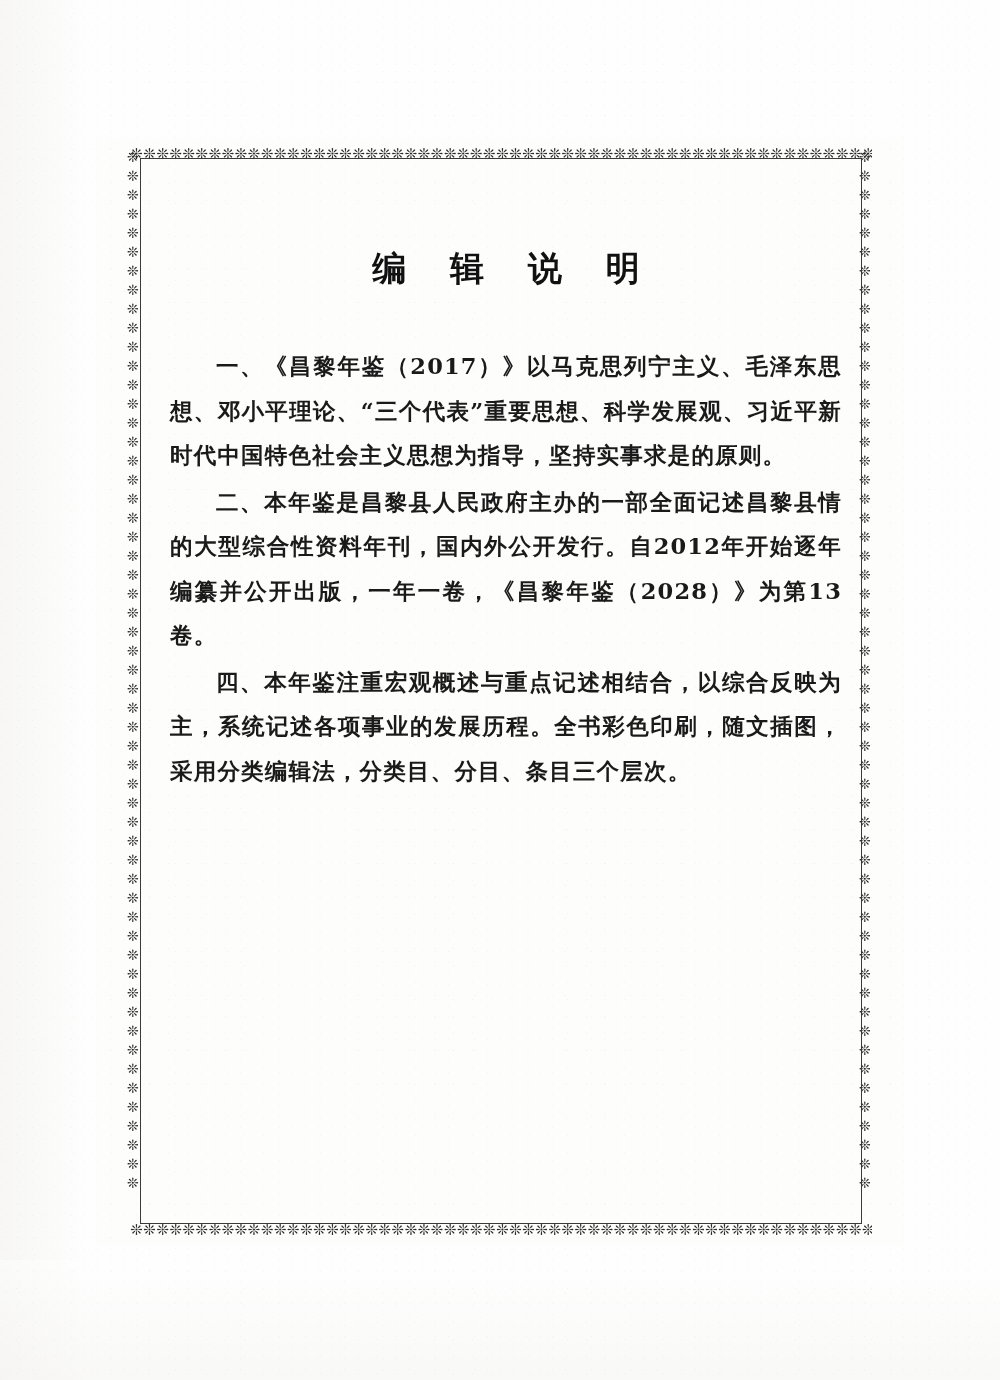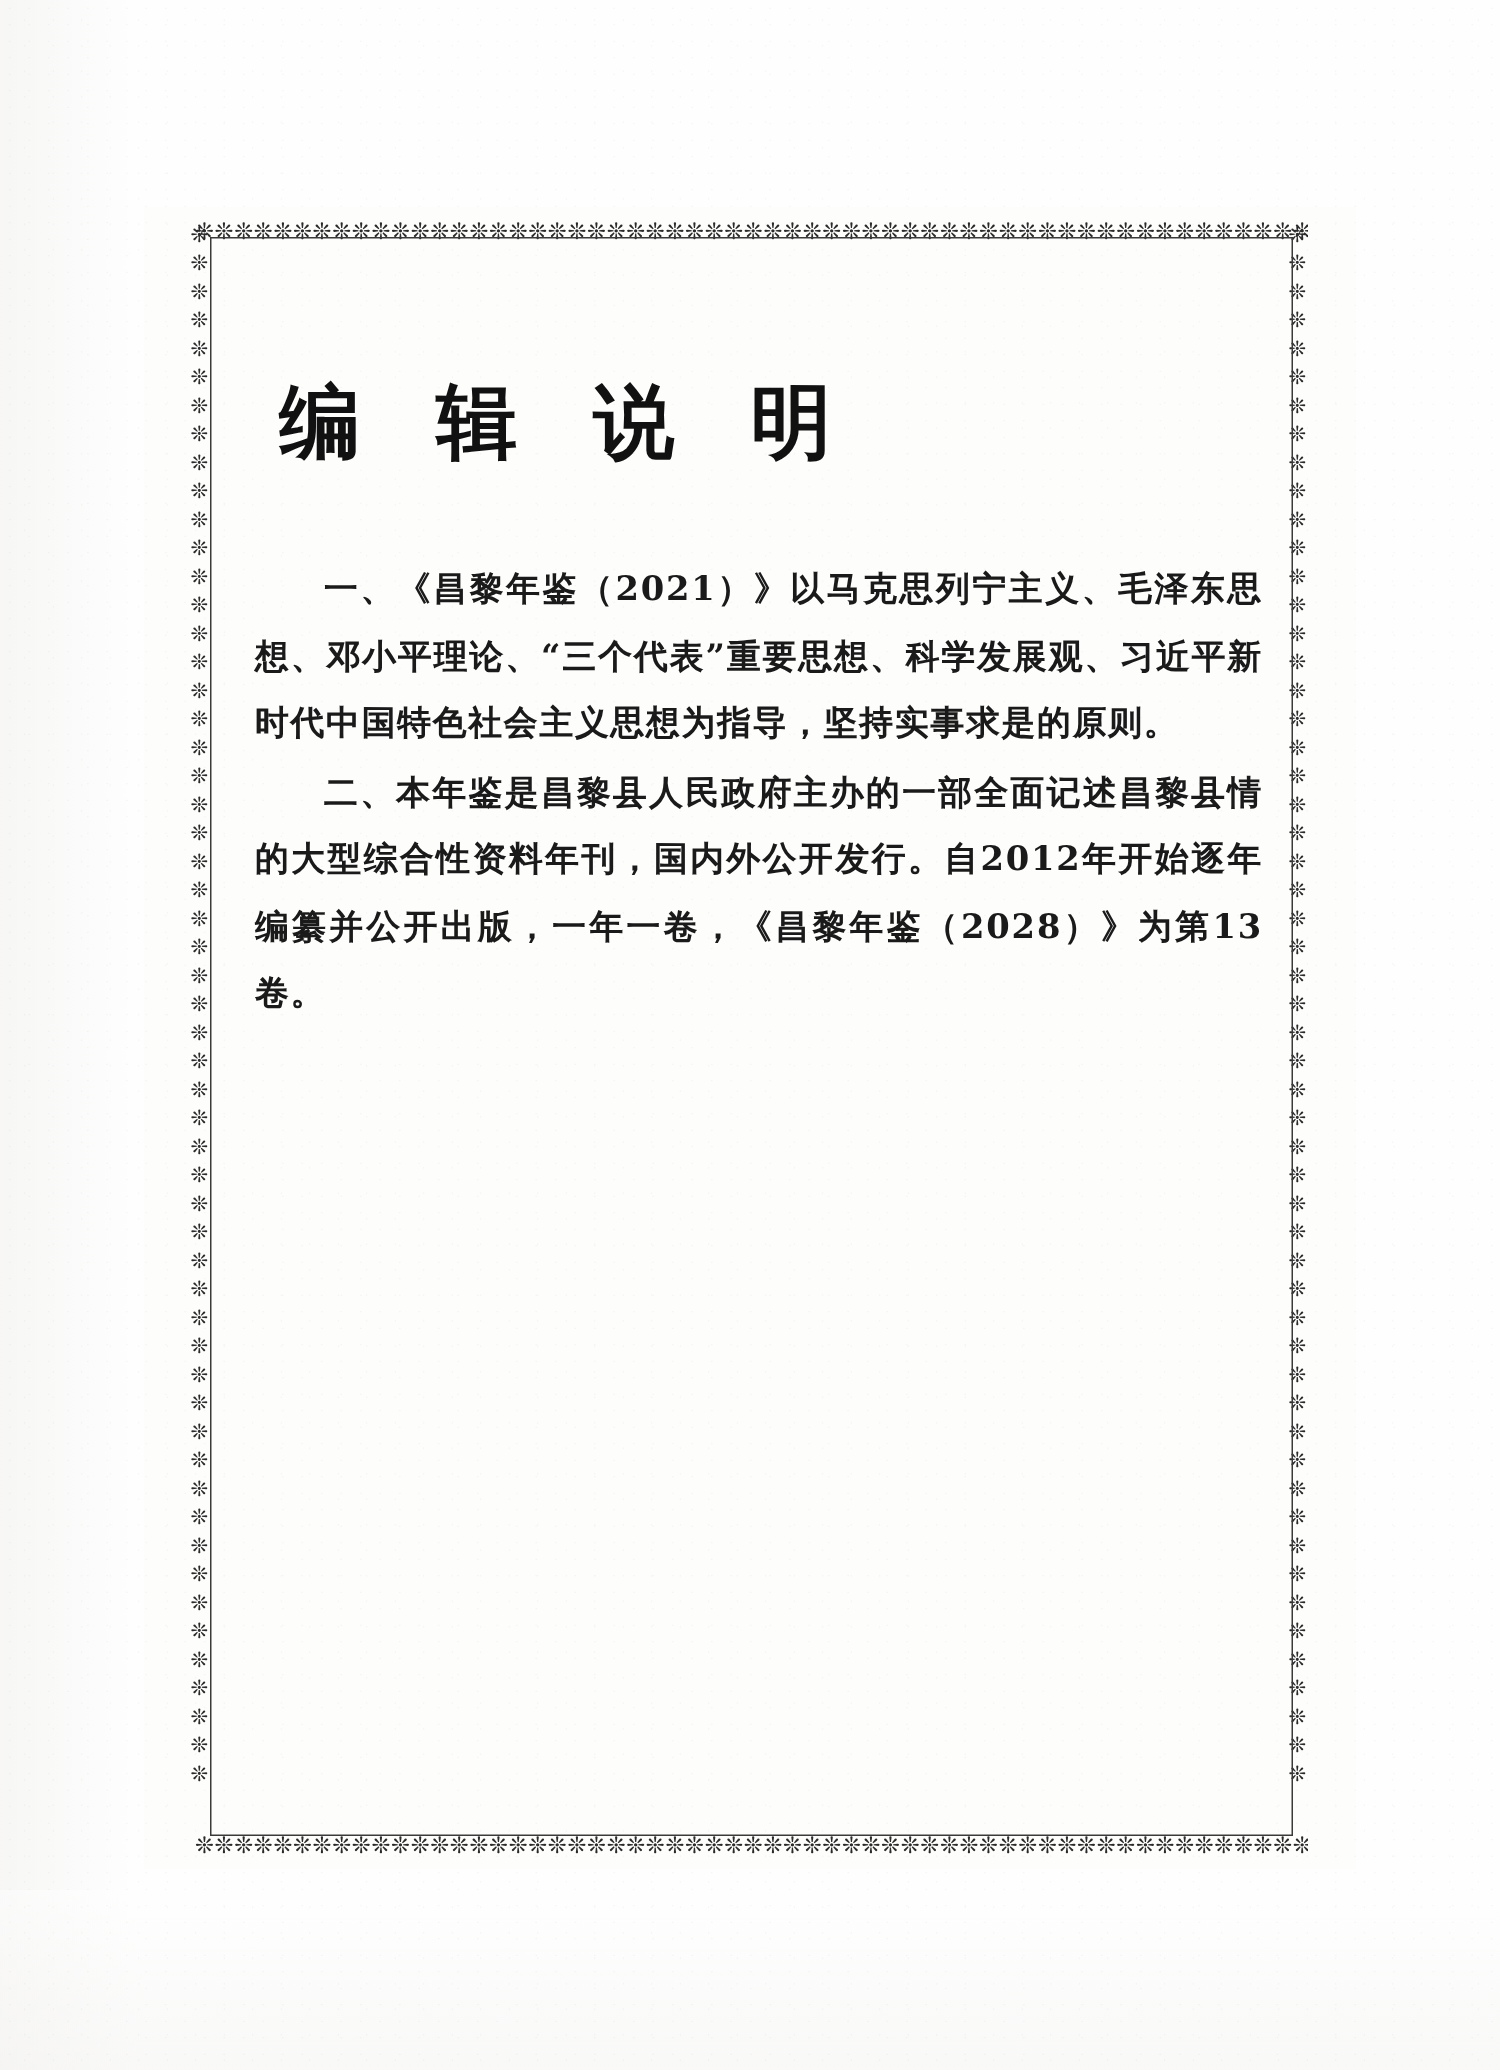--- a/index.html
+++ b/index.html
@@ -83,21 +83,22 @@
   
   .content {
     position: absolute;
     left: 170px;
     top: 200px;
     width: 672px;
     height: 1000px;
   }
 
   .doc-title {
-    font-size: 54px;
+    text-align: center;
+    font-size: 34px;
     font-weight: bold;
     letter-spacing: 16px;
     color: #111;
     margin: 46px 0 0 0;
     font-family: "DejaVu Serif", "Liberation Serif", serif;
     text-indent: 16px;
   }
 
   .body-copy {
     margin-top: 52px;
@@ -155,19 +156,20 @@
     <div class="orn-row bottom">❊❊❊❊❊❊❊❊❊❊❊❊❊❊❊❊❊❊❊❊❊❊❊❊❊❊❊❊❊❊❊❊❊❊❊❊❊❊❊❊❊❊❊❊❊❊❊❊❊❊❊❊❊❊❊❊❊❊❊❊❊❊❊❊❊❊❊❊❊❊❊❊❊❊❊❊❊❊❊❊❊❊❊❊❊❊❊❊</div>
     <div class="orn-col left">❊❊❊❊❊❊❊❊❊❊❊❊❊❊❊❊❊❊❊❊❊❊❊❊❊❊❊❊❊❊❊❊❊❊❊❊❊❊❊❊❊❊❊❊❊❊❊❊❊❊❊❊❊❊❊</div>
     <div class="orn-col right">❊❊❊❊❊❊❊❊❊❊❊❊❊❊❊❊❊❊❊❊❊❊❊❊❊❊❊❊❊❊❊❊❊❊❊❊❊❊❊❊❊❊❊❊❊❊❊❊❊❊❊❊❊❊❊</div>
     <div class="ornament-inner-rule"></div>
   </div>
 
   <div class="content">
     <h1 class="doc-title">编  辑  说  明</h1>
 
     <div class="body-copy">
-      <p class="para">一、《昌黎年鉴（2021）》以马克思列宁主义、毛泽东思想、邓小平理论、“三个代表”重要思想、科学发展观、习近平新时代中国特色社会主义思想为指导，坚持实事求是的原则。</p>
+      <p class="para">一、《昌黎年鉴（2017）》以马克思列宁主义、毛泽东思想、邓小平理论、“三个代表”重要思想、科学发展观、习近平新时代中国特色社会主义思想为指导，坚持实事求是的原则。</p>
       <p class="para">二、本年鉴是昌黎县人民政府主办的一部全面记述昌黎县情的大型综合性资料年刊，国内外公开发行。自2012年开始逐年编纂并公开出版，一年一卷，《昌黎年鉴（2028）》为第13卷。</p>
+      <p class="para">四、本年鉴注重宏观概述与重点记述相结合，以综合反映为主，系统记述各项事业的发展历程。全书彩色印刷，随文插图，采用分类编辑法，分类目、分目、条目三个层次。</p>
     </div>
   </div>
 
   <div class="speckle"></div>
 </div>
 
 </body></html>

